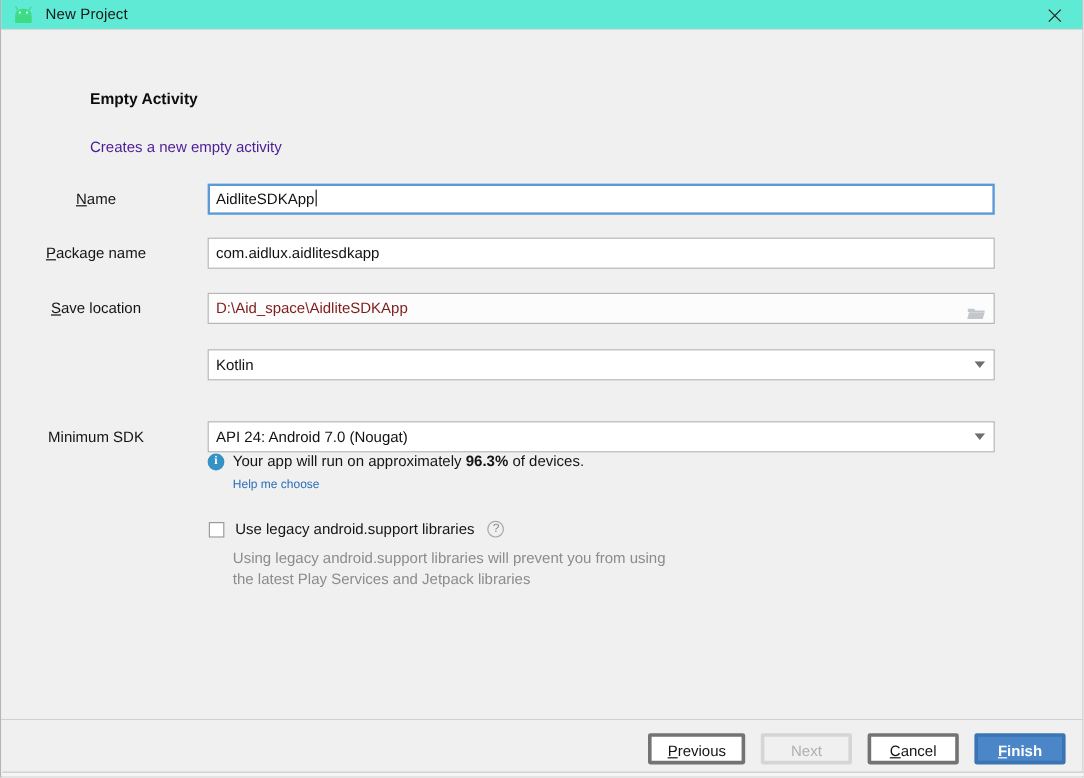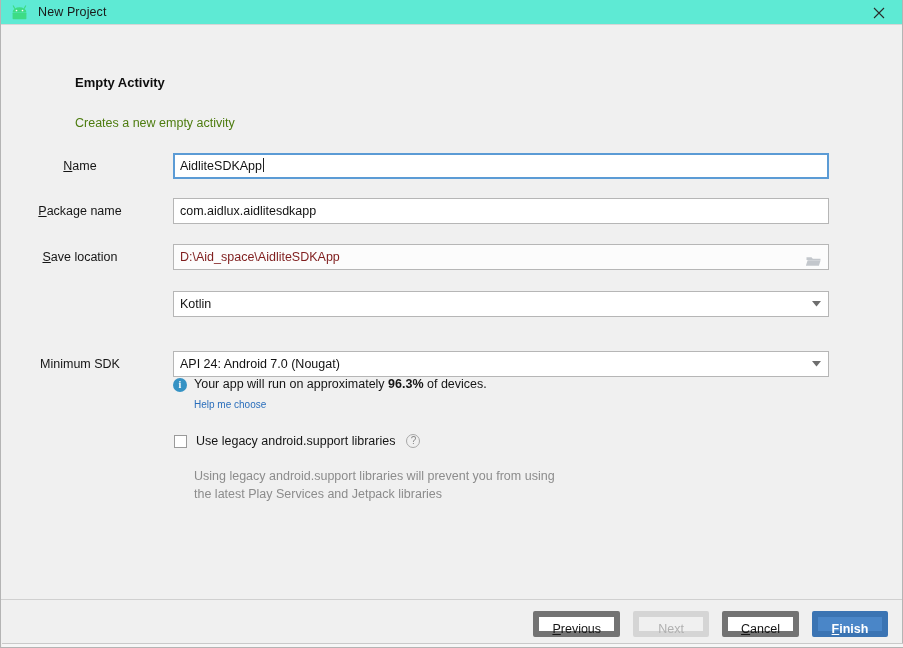--- a/index.html
+++ b/index.html
@@ -66,21 +66,21 @@
     position: absolute;
     left: 74px; top: 50px;
     font-size: 13px;
     font-weight: bold;
     color: #0d0d0d;
   }
   .hdr-sub {
     position: absolute;
     left: 74px; top: 91px;
     font-size: 12.5px;
-    color: #4d7c0f;
+    color: #4c1d95;
   }
 
   
   .row { position: absolute; left: 0; width: 100%; height: 26px; }
   .row-label {
     position: absolute;
     left: 0; width: 158px;
     text-align: center;
     font-size: 12.5px;
     color: #151515;
@@ -187,21 +187,21 @@
     color: #888888;
     font-size: 10px;
     line-height: 12px;
     text-align: center;
     margin-left: 11px;
     cursor: pointer;
     flex: none;
   }
   .cb-desc {
     position: absolute;
-    left: 193px; top: 442px;
+    left: 193px; top: 431px;
     font-size: 12.5px;
     color: #8c8c8c;
     line-height: 18px;
     width: 420px;
   }
 
   
   .footer {
     height: 48px;
     min-height: 48px;
@@ -213,21 +213,21 @@
     padding-right: 14px;
     gap: 13px;
   }
   .btn {
     min-width: 76px;
     height: 26px;
     padding: 0 13px;
     font-size: 12.5px;
     color: #151515;
     background: #ffffff;
-    border: 6px solid #737373;
+    border: 3px solid #737373;
     border-radius: 2px;
     cursor: pointer;
     font-family: "Liberation Sans", sans-serif;
     line-height: 24px;
   }
   .btn.disabled {
     color: #b0b0b0;
     background: #f0f0f0;
     border-color: #d5d5d5;
     cursor: default;

